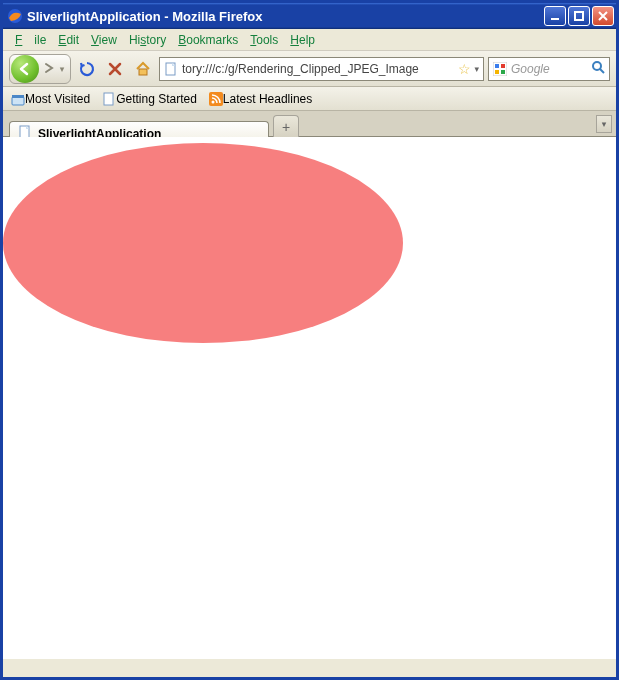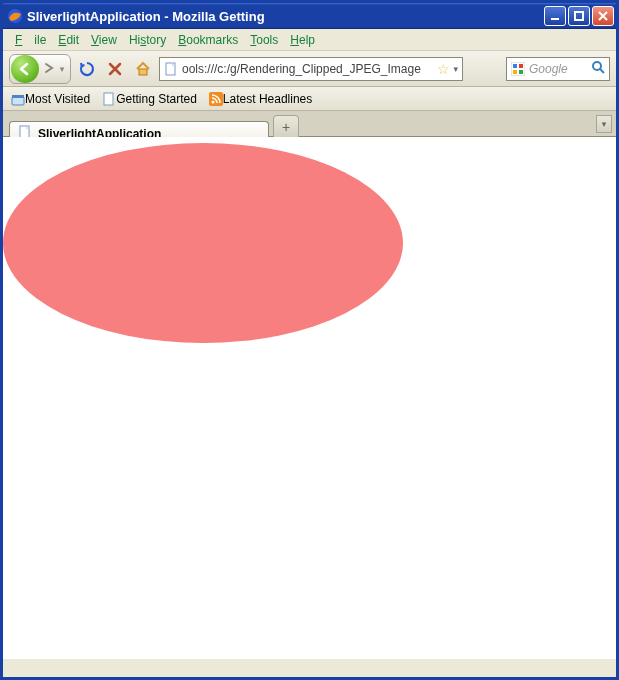--- a/index.html
+++ b/index.html
@@ -88,23 +88,23 @@
     flex: 1; height: 24px;
     background: #fff; border: 1px solid #8b8878;
     display: flex; align-items: center; padding: 0 4px; gap: 4px;
     color: #000;
   }
   .urlbar .page-icon { width: 14px; height: 14px; }
   .urlbar .url-text { flex: 1; white-space: nowrap; overflow: hidden; color:#444; }
   .urlbar .star { color:#e8c34a; font-size:14px; }
   .urlbar .dd { color:#666; font-size:9px; }
   .searchbar {
-    width: 104px; height: 24px;
+    width: 122px; height: 24px;
     background: #fff; border: 1px solid #8b8878;
-    display: flex; align-items: center; padding: 0 4px; gap: 4px; margin-left: 39px;
+    display: flex; align-items: center; padding: 0 4px; gap: 4px;
   }
   .searchbar .gico { width:14px; height:14px; }
   .searchbar .ph { flex:1; color:#999; font-style: italic; }
   .searchbar .mag { color:#3a7fbf; font-size:13px; }
   
   .bookbar {
     background: linear-gradient(to bottom,#f4f2e9,#e3e0d1);
     height: 24px;
     display: flex; align-items: center; gap: 12px;
     padding: 0 8px;
@@ -182,21 +182,21 @@
 </head>
 <body>
 
 <div class="titlebar">
   <span class="ff-icon">
     <svg class="svg" viewBox="0 0 16 16" width="16" height="16">
       <circle cx="8" cy="8" r="7" fill="#2a5bd7"></circle>
       <path d="M2 10 Q6 2 14 6 Q12 12 4 13 Z" fill="#f58a1f"></path>
     </svg>
   </span>
-  <span class="title">SliverlightApplication - Mozilla Getting</span>
+  <span class="title">SliverlightApplication - Mozilla Firefox</span>
   <span class="spacer"></span>
   <div class="winbtns">
     <div class="winbtn">
       <svg width="10" height="10">
           <rect x="1" y="7" width="8" height="2" fill="#fff"></rect>
         </svg>
     </div>
     <div class="winbtn">
       <svg width="10" height="10">
           <rect x="1" y="1" width="8" height="8" fill="none" stroke="#fff" stroke-width="2"></rect>
@@ -251,21 +251,21 @@
         <rect x="5" y="9" width="8" height="6" fill="#f3c05a" stroke="#b8791f"></rect>
       </svg>
   </div>
   <div class="urlbar">
     <span class="page-icon">
       <svg width="14" height="14">
           <rect x="2" y="1" width="9" height="12" fill="#fff" stroke="#7a9cc6"></rect>
           <path d="M8 1 L11 4 L8 4 Z" fill="#cde0f2"></path>
         </svg>
     </span>
-    <span class="url-text">ools:///c:/g/Rendering_Clipped_JPEG_Image</span>
+    <span class="url-text">tory:///c:/g/Rendering_Clipped_JPEG_Image</span>
     <span class="star">☆</span>
     <span class="dd">▾</span>
   </div>
   <div class="searchbar">
     <span class="gico">
       <svg width="14" height="14">
         <rect x="0" y="0" width="14" height="14" fill="#fff" stroke="#ccc"></rect>
         <rect x="2" y="2" width="4" height="4" fill="#3b7ded"></rect>
         <rect x="8" y="2" width="4" height="4" fill="#e33b2e"></rect>
         <rect x="2" y="8" width="4" height="4" fill="#f5b400"></rect>

